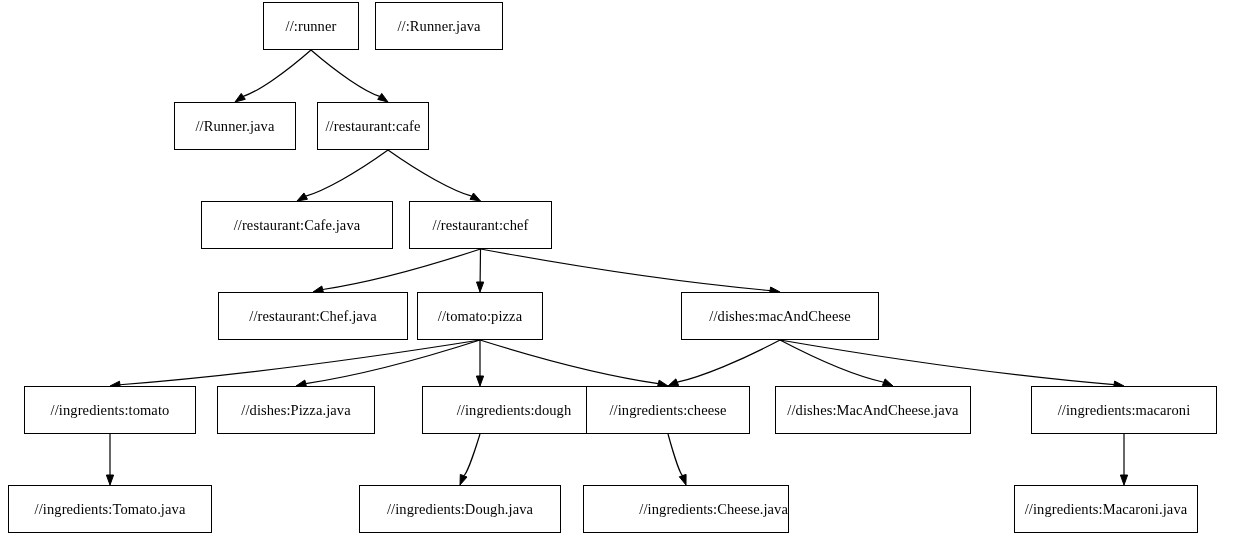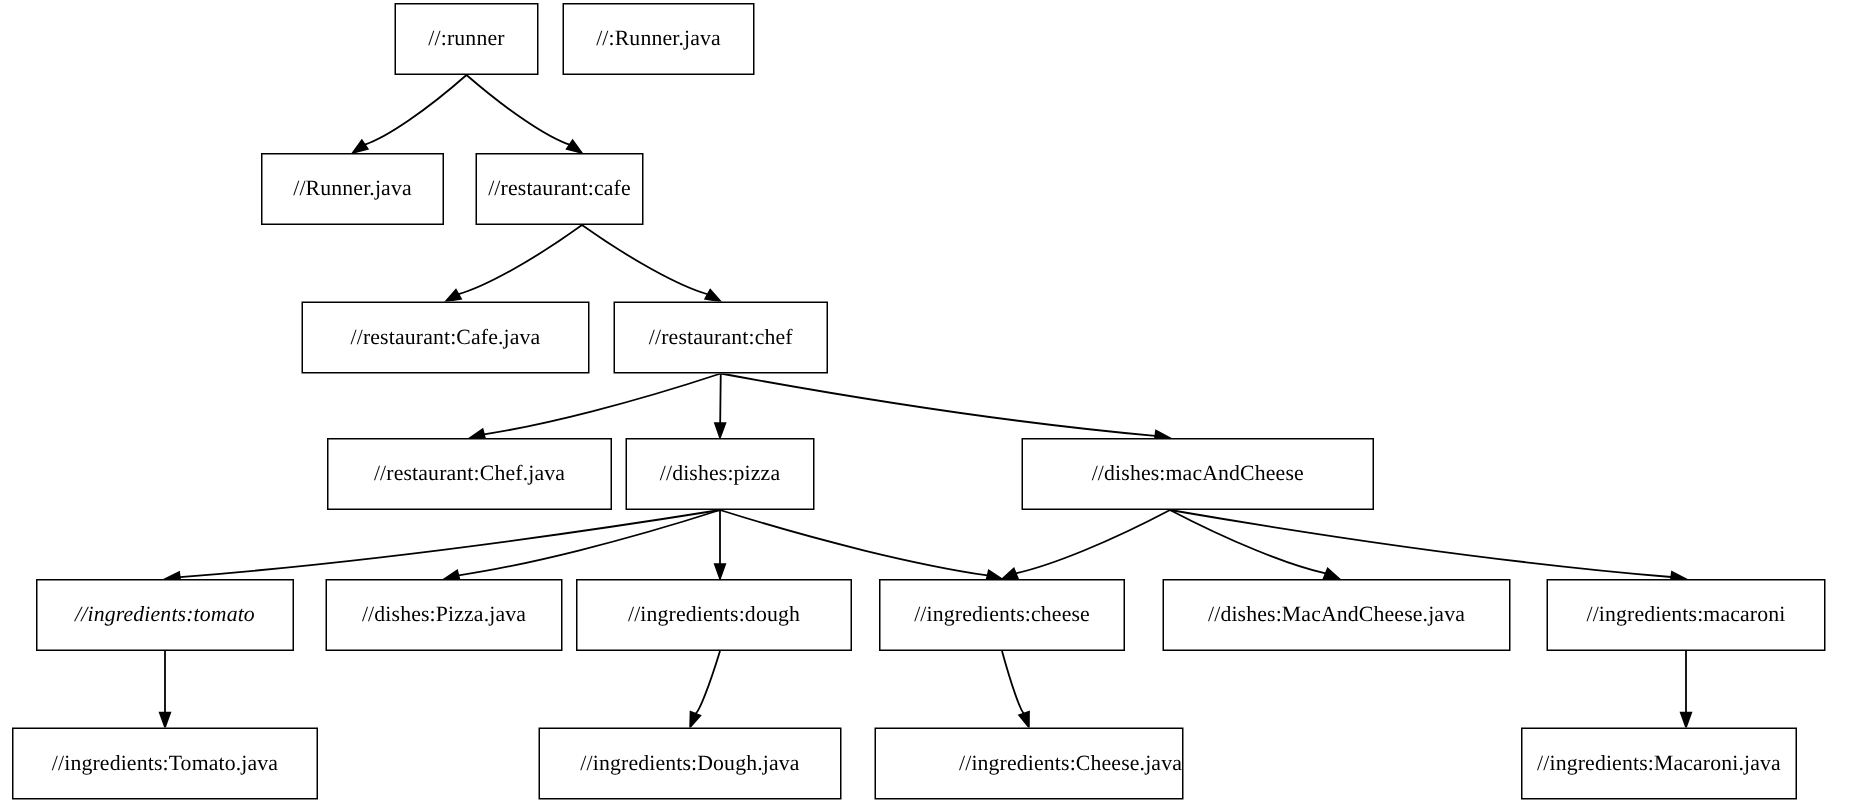--- a/index.html
+++ b/index.html
@@ -106,38 +106,38 @@
       <div class="node" style="left: 201px; top: 201px; width: 192px; height: 48px;">
         <span>//restaurant:Cafe.java</span>
       </div>
       <div class="node" style="left: 409px; top: 201px; width: 143px; height: 48px;">
         <span>//restaurant:chef</span>
       </div>
       <div class="node" style="left: 218px; top: 292px; width: 190px; height: 48px;">
         <span>//restaurant:Chef.java</span>
       </div>
       <div class="node" style="left: 417px; top: 292px; width: 126px; height: 48px;">
-        <span>//dishes:pizza</span>
+        <span>//tomato:pizza</span>
       </div>
-      <div class="node" style="left: 681px; top: 292px; width: 235px; height: 48px;">
+      <div class="node" style="left: 681px; top: 292px; width: 198px; height: 48px;">
         <span>//dishes:macAndCheese</span>
       </div>
-      <div class="node" style="left: 24px; top: 386px; width: 172px; height: 48px; font-style: italic;">
+      <div class="node" style="left: 24px; top: 386px; width: 172px; height: 48px;">
         <span>//ingredients:tomato</span>
       </div>
       <div class="node" style="left: 217px; top: 386px; width: 158px; height: 48px;">
         <span>//dishes:Pizza.java</span>
       </div>
-      <div class="node" style="left: 384px; top: 386px; width: 184px; height: 48px;">
+      <div class="node" style="left: 422px; top: 386px; width: 184px; height: 48px;">
         <span>//ingredients:dough</span>
       </div>
       <div class="node" style="left: 586px; top: 386px; width: 164px; height: 48px;">
         <span>//ingredients:cheese</span>
       </div>
-      <div class="node" style="left: 775px; top: 386px; width: 232px; height: 48px;">
+      <div class="node" style="left: 775px; top: 386px; width: 196px; height: 48px;">
         <span>//dishes:MacAndCheese.java</span>
       </div>
       <div class="node" style="left: 1031px; top: 386px; width: 186px; height: 48px;">
         <span>//ingredients:macaroni</span>
       </div>
       <div class="node" style="left: 8px; top: 485px; width: 204px; height: 48px;">
         <span>//ingredients:Tomato.java</span>
       </div>
       <div class="node" style="left: 359px; top: 485px; width: 202px; height: 48px;">
         <span>//ingredients:Dough.java</span>

